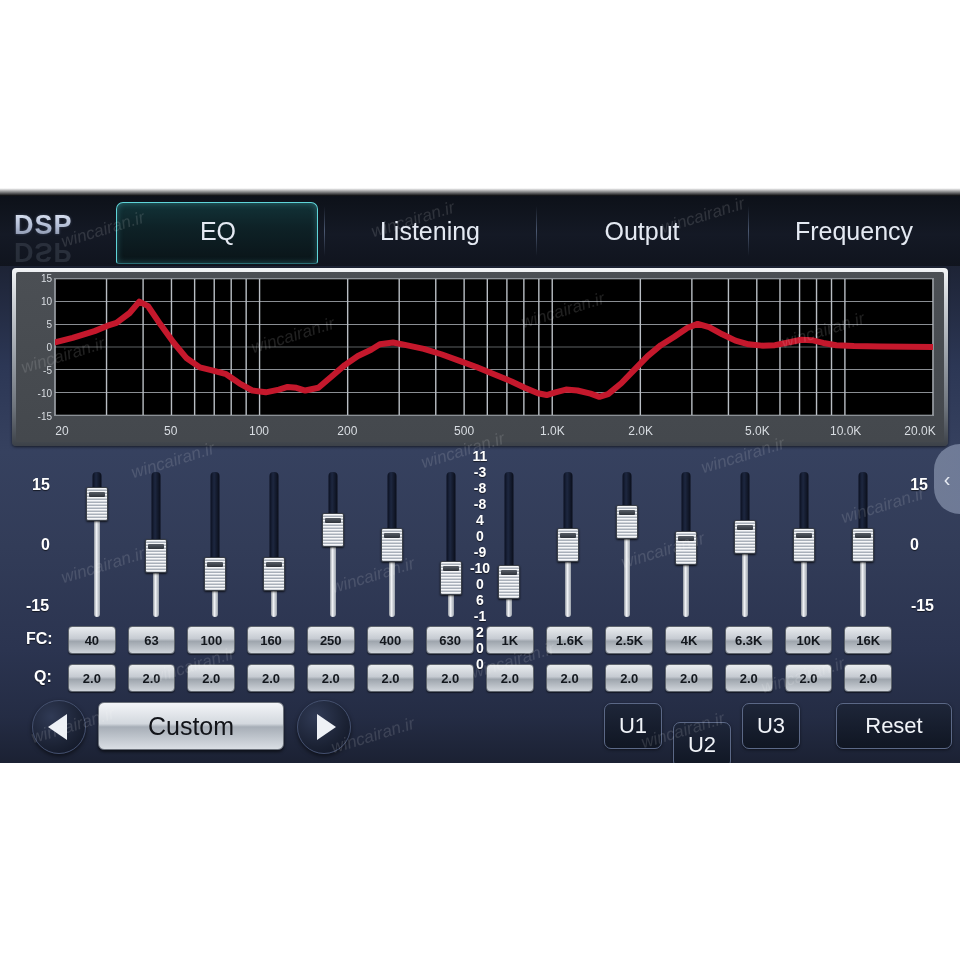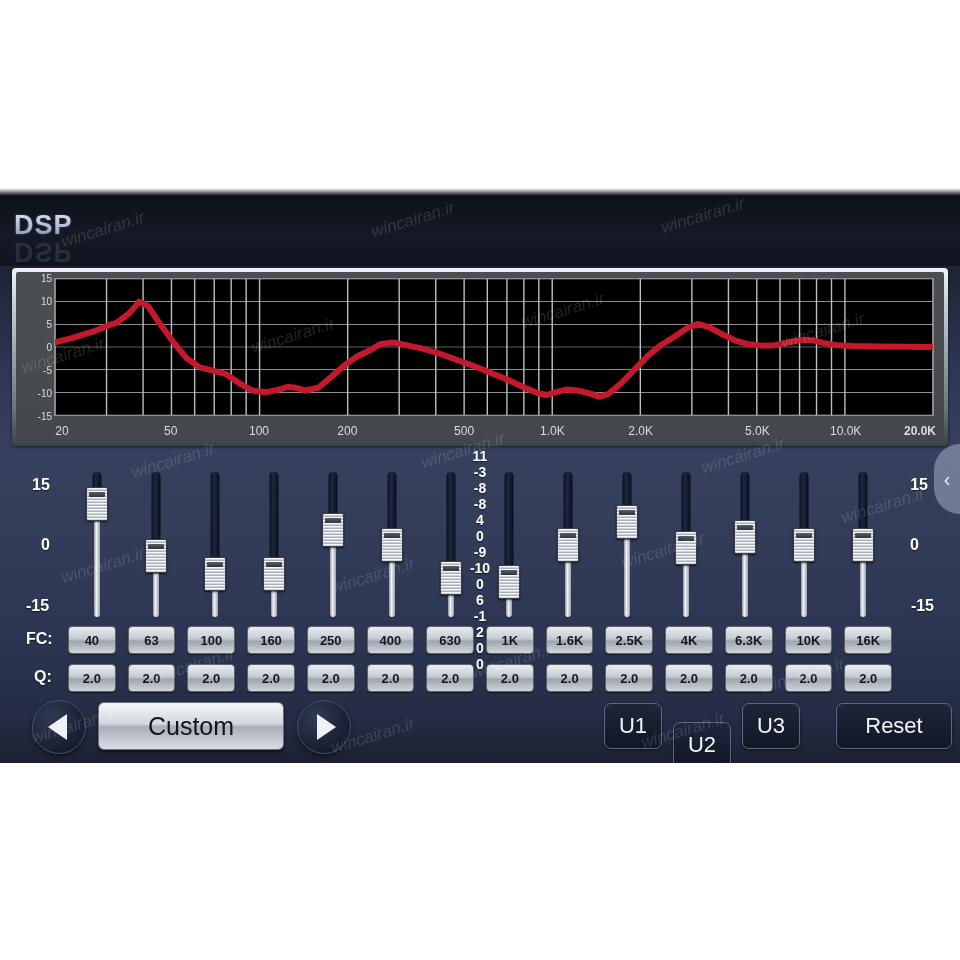--- a/index.html
+++ b/index.html
@@ -163,20 +163,35 @@
 
 <div id="stage">
   <div class="lb-top-inner"></div>
 
   <div class="app">
 
     <div class="tabbar">
       <div class="logo">
         <div class="txt">DSP</div>
         <div class="refl">DSP</div>
+      </div>
+      <div class="tabs">
+        <div class="tab active">
+          <div class="tabinner"></div>
+          <span class="lbl">EQ</span>
+        </div>
+        <div class="tab">
+          <span class="lbl">Listening</span>
+        </div>
+        <div class="tab">
+          <span class="lbl">Output</span>
+        </div>
+        <div class="tab">
+          <span class="lbl">Frequency</span>
+        </div>
       </div>
     </div>
 
     <div class="graphwrap">
       <div class="graphinner">
         <div id="ylabels">
             <div class="ylab" style="top: 6px;">15</div>
             <div class="ylab" style="top: 29px;">10</div>
             <div class="ylab" style="top: 52px;">5</div>
             <div class="ylab" style="top: 75px;">0</div>
@@ -187,21 +202,21 @@
         <div id="xlabels">
             <div class="xlab" style="left: 46px;">20</div>
             <div class="xlab" style="left: 154.729px;">50</div>
             <div class="xlab" style="left: 243.031px;">100</div>
             <div class="xlab" style="left: 331.333px;">200</div>
             <div class="xlab" style="left: 448.062px;">500</div>
             <div class="xlab" style="left: 536.365px;">1.0K</div>
             <div class="xlab" style="left: 624.667px;">2.0K</div>
             <div class="xlab" style="left: 741.396px;">5.0K</div>
             <div class="xlab" style="left: 829.698px;">10.0K</div>
-            <div class="xlab" style="left: 904px; font-weight: bold;">20.0K</div>
+            <div class="xlab" style="left: 904px;">20.0K</div>
           </div>
         <div class="plot">
           <svg id="plotsvg" viewBox="0 0 1000 300" preserveAspectRatio="none">
               <line x1="0" x2="0" y1="0" y2="300" stroke="#b9bec4" stroke-width="1.6"></line>
               <line x1="58.69708635189371" x2="58.69708635189371" y1="0" y2="300" stroke="#b9bec4" stroke-width="1.6"></line>
               <line x1="100.34333188799376" x2="100.34333188799376" y1="0" y2="300" stroke="#b9bec4" stroke-width="1.6"></line>
               <line x1="132.64666955734583" x2="132.64666955734583" y1="0" y2="300" stroke="#b9bec4" stroke-width="1.6"></line>
               <line x1="159.04041823988746" x2="159.04041823988746" y1="0" y2="300" stroke="#b9bec4" stroke-width="1.6"></line>
               <line x1="181.3560147834252" x2="181.3560147834252" y1="0" y2="300" stroke="#b9bec4" stroke-width="1.6"></line>
               <line x1="200.68666377598743" x2="200.68666377598743" y1="0" y2="300" stroke="#b9bec4" stroke-width="1.6"></line>

